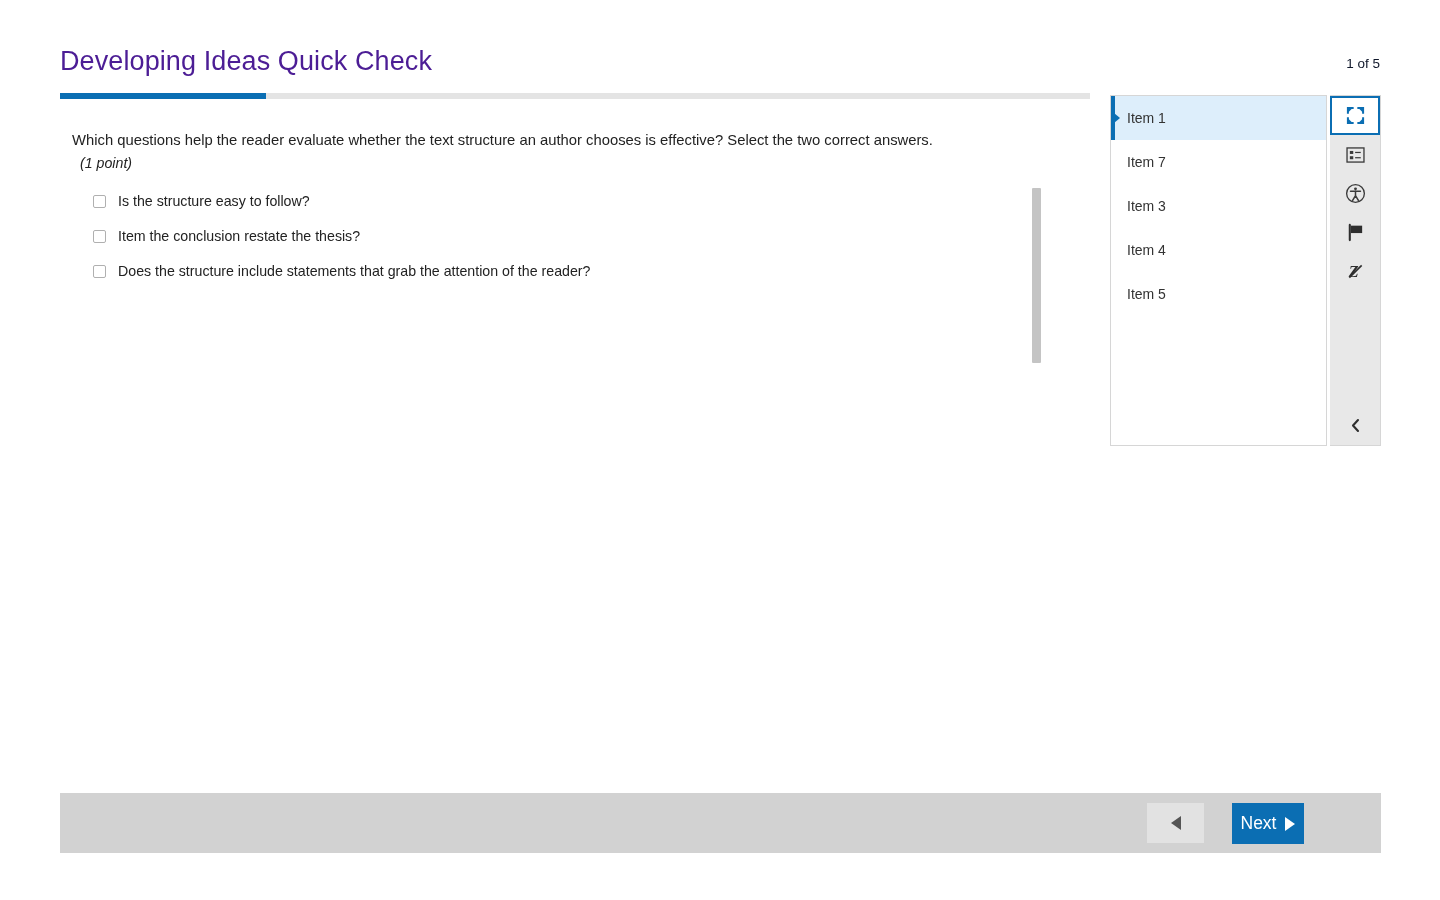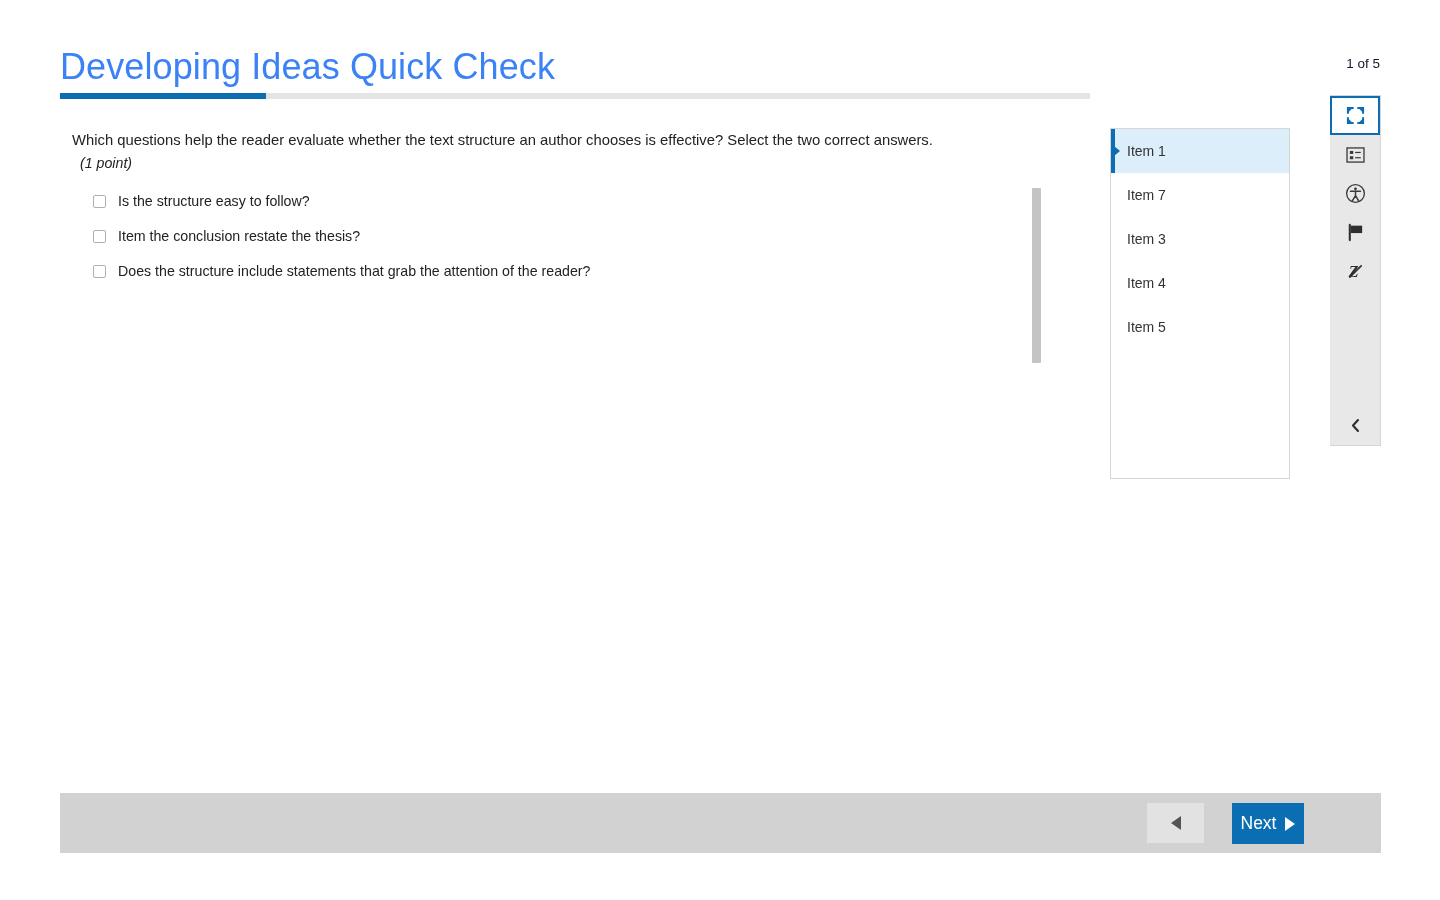--- a/index.html
+++ b/index.html
@@ -18,23 +18,23 @@
     width: 1440px;
     height: 900px;
     overflow: hidden;
   }
 
   
   .page-title {
     position: absolute;
     left: 60px;
     top: 46px;
-    font-size: 36px;
+    font-size: 27px;
     font-weight: 400;
-    color: #3b82f6;
+    color: #4c1d95;
     letter-spacing: 0.1px;
     white-space: nowrap;
   }
 
   .item-counter {
     position: absolute;
     right: 60px;
     top: 56px;
     font-size: 13.5px;
     color: #0f172a;
@@ -116,25 +116,24 @@
     height: 175px;
     background: #c4c4c4;
     border-radius: 1px;
   }
 
   
   .side-panel {
     position: absolute;
     left: 1110px;
     top: 95px;
-    width: 180px;
+    width: 217px;
     height: 351px;
     background: #ffffff;
     border: 1px solid #d6d6d6;
-    margin-top: 33px;
   }
 
   .item-list {
     margin: 0;
     padding: 0;
     list-style: none;
   }
   .item-entry {
     position: relative;
     height: 44px;

